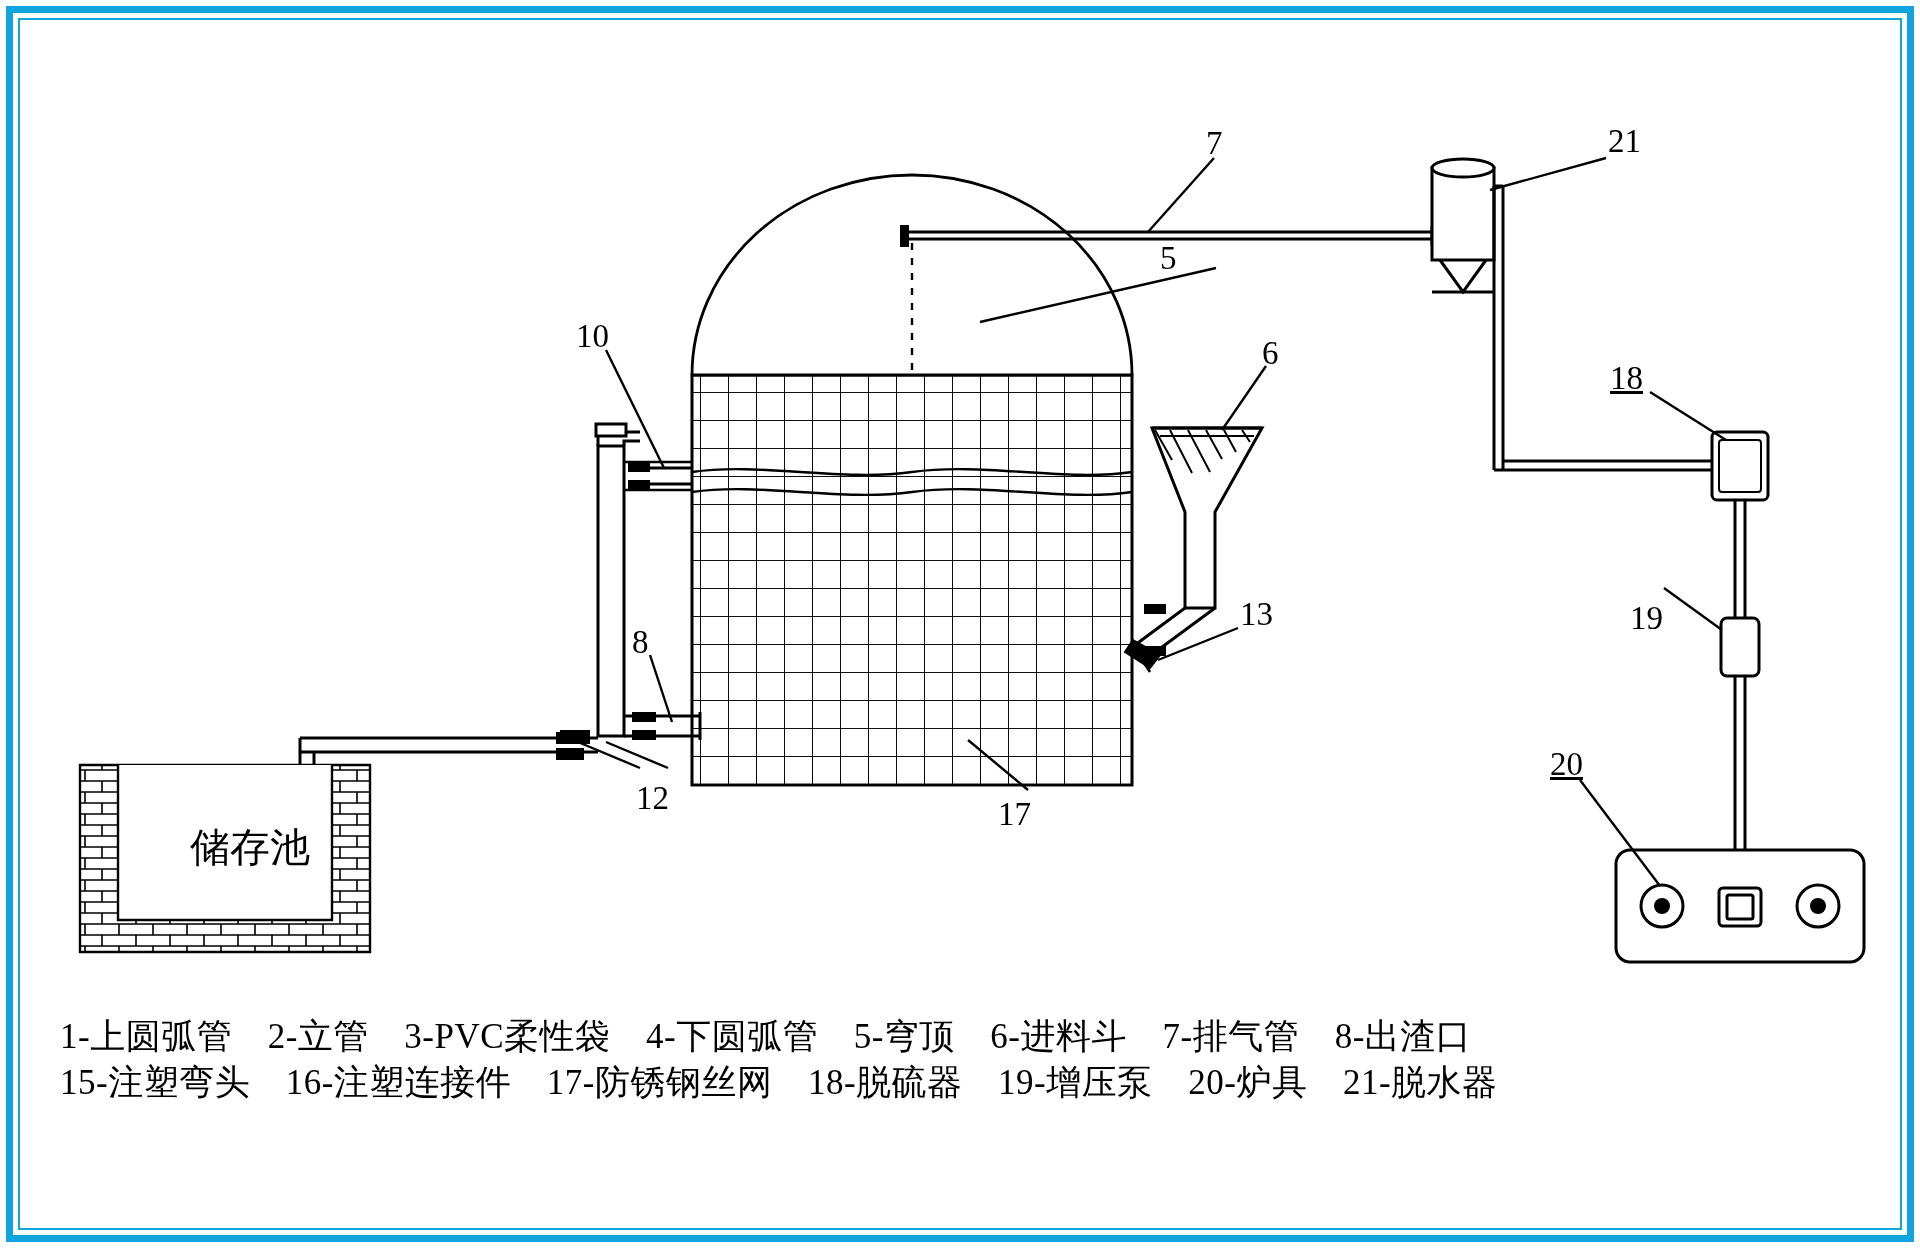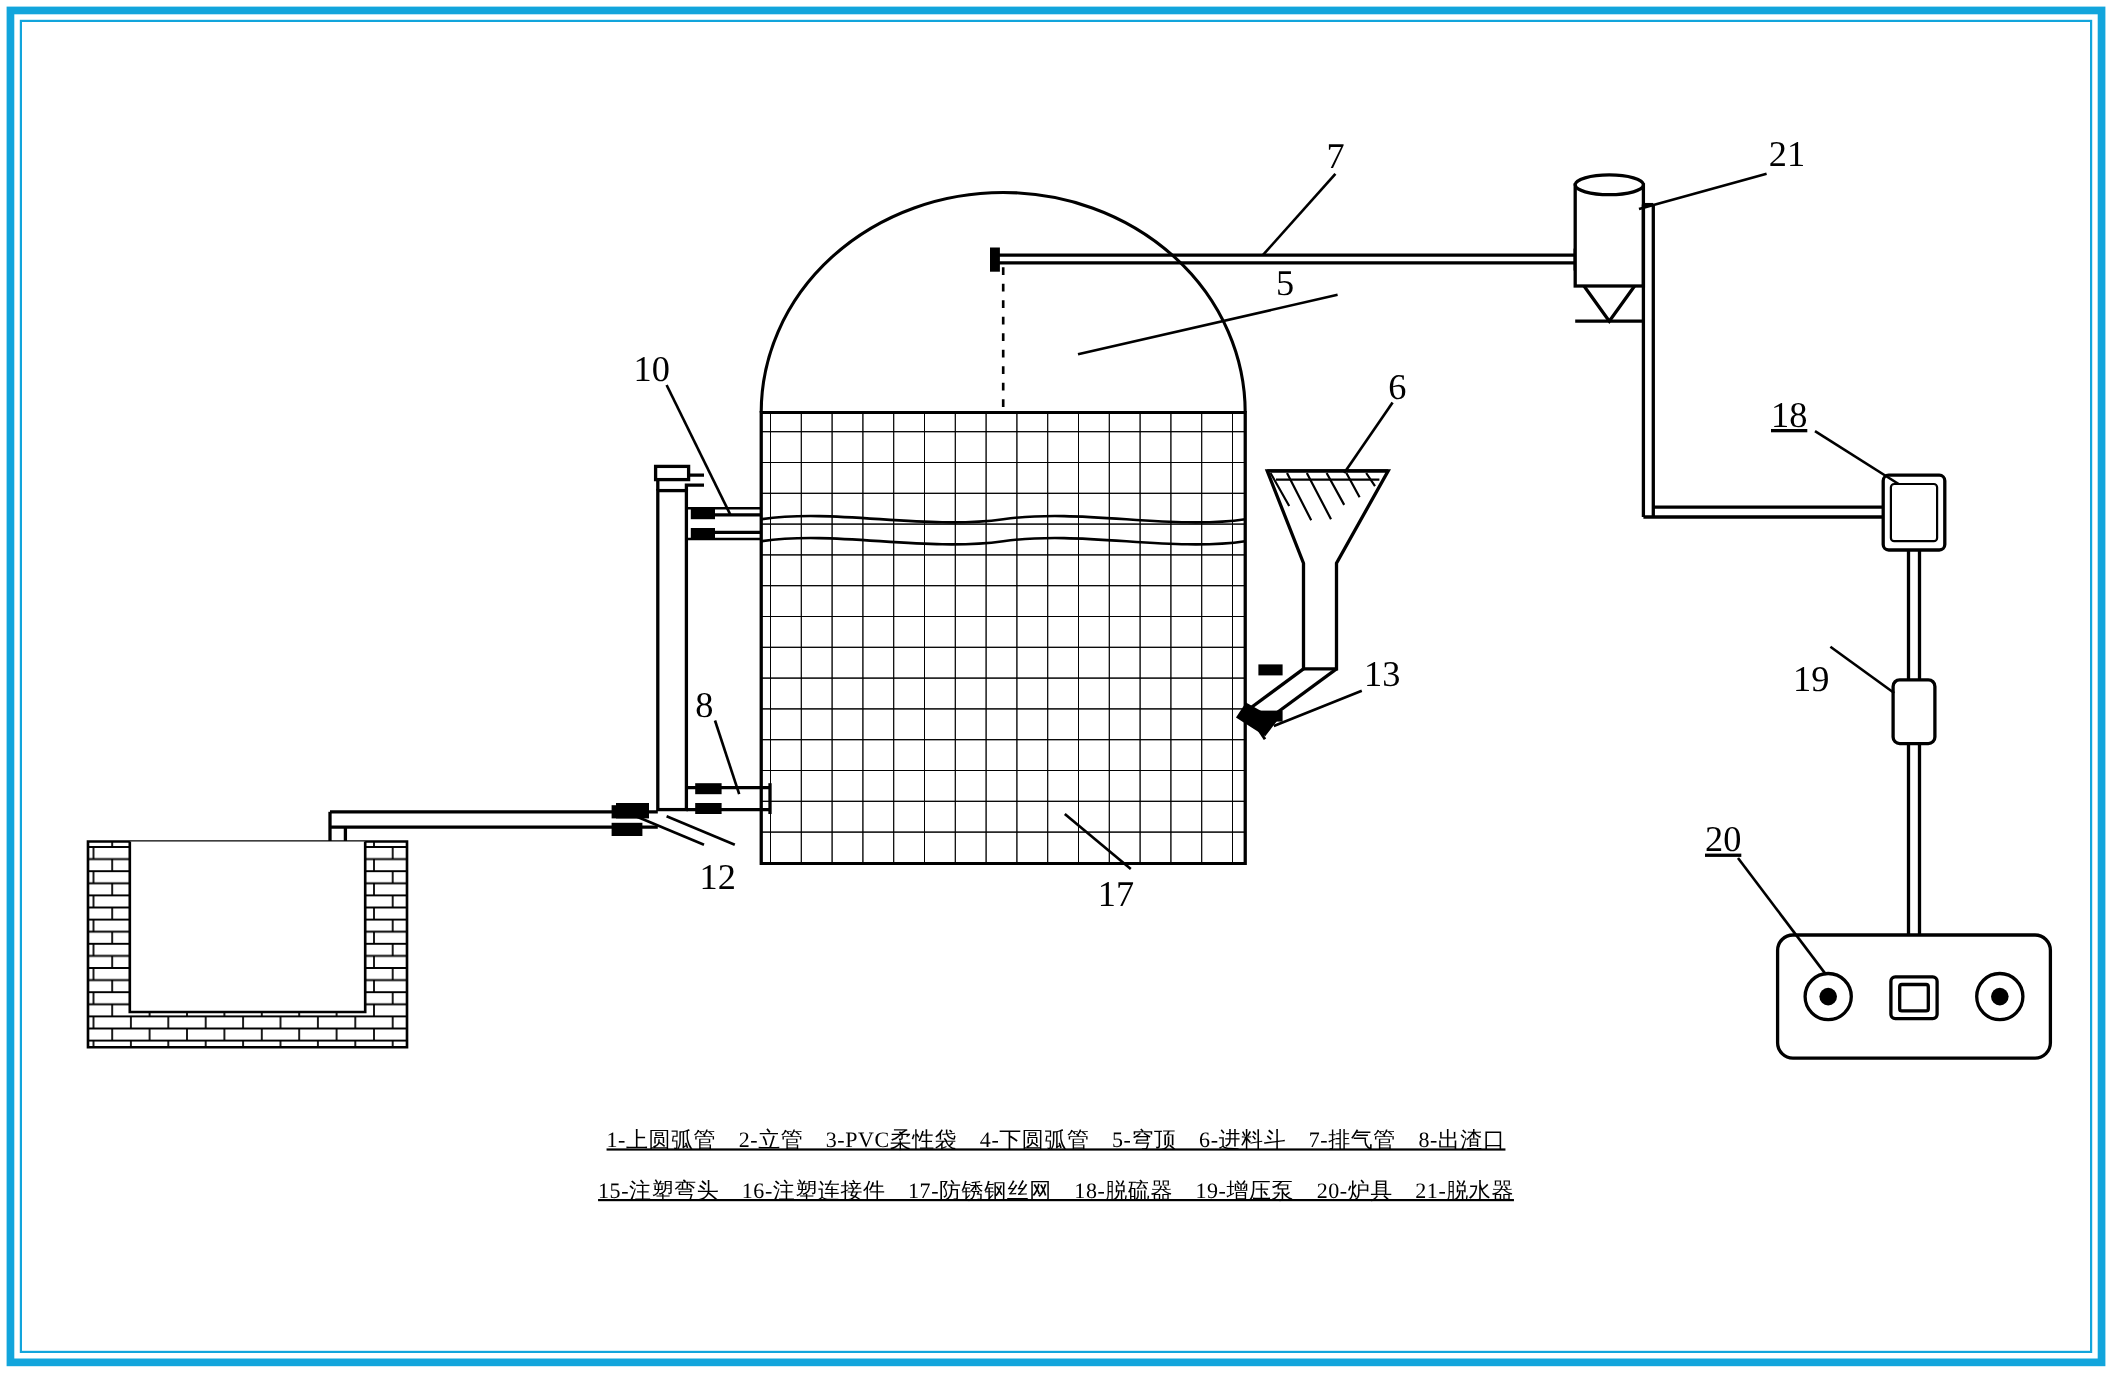--- a/index.html
+++ b/index.html
@@ -40,26 +40,25 @@
     left: 0;
     top: 0;
     width: 1920px;
     height: 1248px;
   }
   .legend {
     position: absolute;
     left: 60px;
     top: 1014px;
     width: 1800px;
-    text-align: center;
-    font-size: 20px;
+    text-align: left;
+    font-size: 35px;
     line-height: 46px;
     color: #000000;
     letter-spacing: 0.5px;
-    text-decoration: underline;
   }
   .legend div {
     white-space: nowrap;
   }
   .pool-label {
     position: absolute;
     left: 110px;
     top: 820px;
     width: 280px;
     text-align: center;
@@ -275,19 +274,20 @@
   <div class="callout" style="left:632px;  top:624px;">8</div>
   <div class="callout" style="left:576px;  top:318px;">10</div>
   <div class="callout" style="left:636px;  top:780px;">12</div>
   <div class="callout" style="left:1240px; top:596px;">13</div>
   <div class="callout" style="left:998px; top:796px;">17</div>
   <div class="callout" style="left:1610px; top:360px;text-decoration:underline;">18</div>
   <div class="callout" style="left:1630px; top:556px;margin-top:44px;">19</div>
   <div class="callout" style="left:1550px; top:746px;text-decoration:underline;">20</div>
   <div class="callout" style="left:1608px; top:123px;">21</div>
 
+  <div class="pool-label">储存池</div>
 
   <div class="legend">
     <div>1-上圆弧管　2-立管　3-PVC柔性袋　4-下圆弧管　5-穹顶　6-进料斗　7-排气管　8-出渣口</div>
     <div>15-注塑弯头　16-注塑连接件　17-防锈钢丝网　18-脱硫器　19-增压泵　20-炉具　21-脱水器</div>
   </div>
 
 </div>
 
 </body></html>

